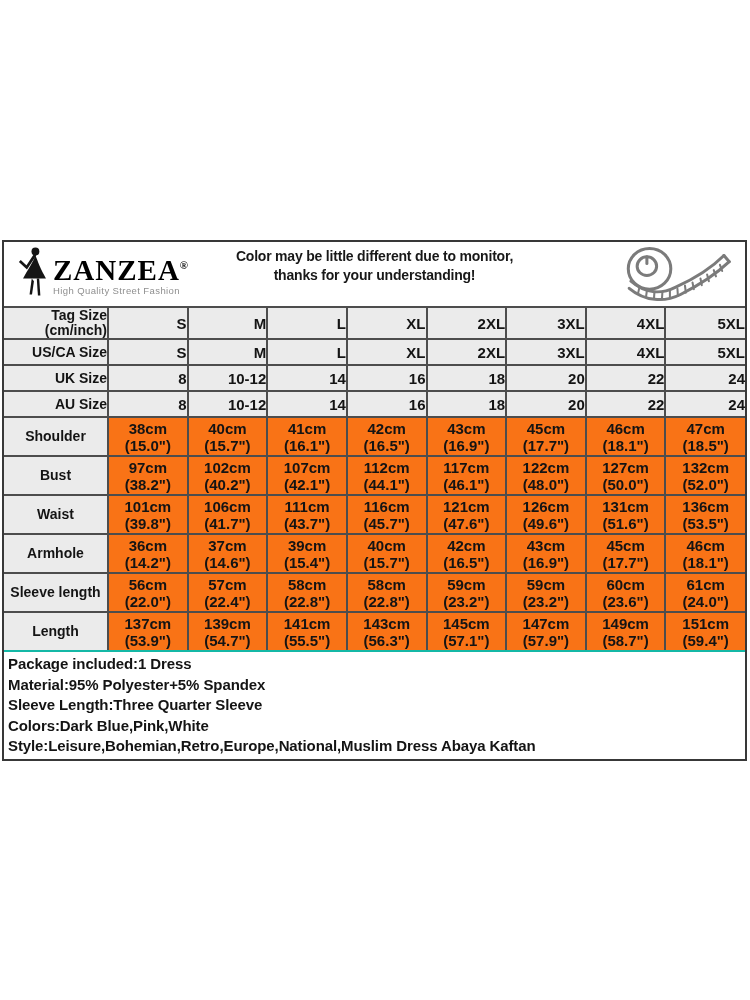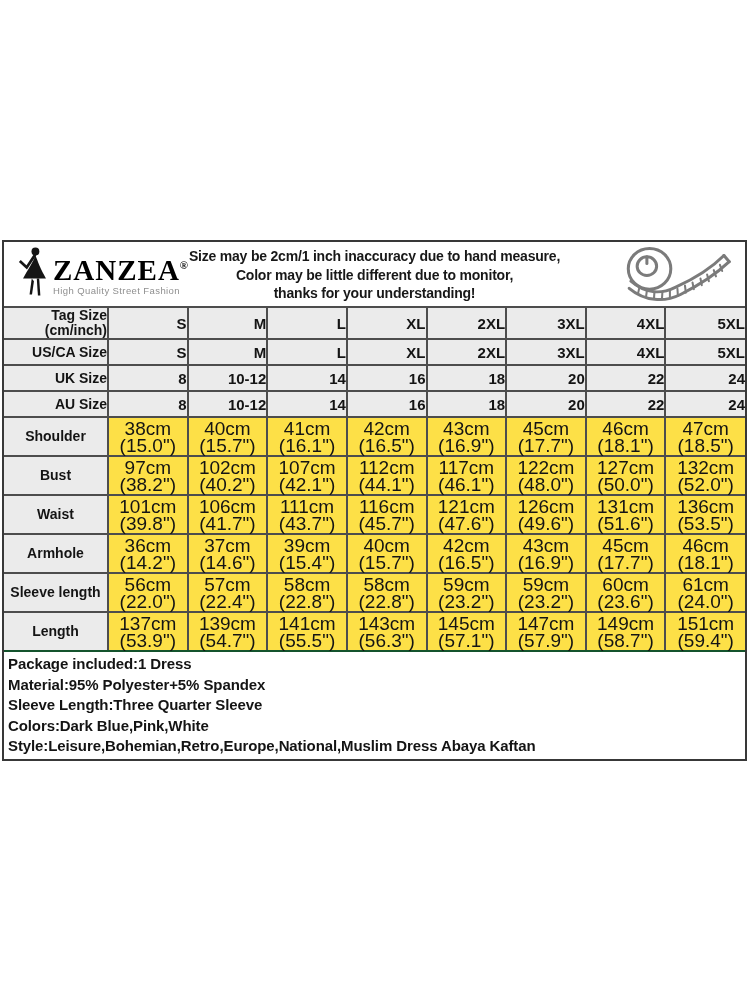--- a/index.html
+++ b/index.html
@@ -26,23 +26,23 @@
   .tape-wrap{position:absolute;right:8px;top:2px;}
   
   table.size-table{width:100%;border-collapse:collapse;border-style:hidden;table-layout:fixed;}
   col.label-col{width:104px;}
   .size-table th,.size-table td{border:2px solid #4d4d4d;text-align:center;vertical-align:middle;padding:0;}
   .size-table th{background:#ebebeb;font-weight:bold;font-size:14px;line-height:15px;}
   tr.row-size td{background:#ebebeb;font-weight:bold;font-size:15px;}
   tr.row-size > *{height:24px;text-align:right;}
   tr.row-tag > *{height:30px;}
   tr.row-measure > *{height:37px;}
-  tr.row-measure td{background:#fde047;font-weight:normal;font-size:19px;line-height:17px;}
+  tr.row-measure td{background:#f97316;font-weight:bold;font-size:15px;line-height:17px;}
   
-  .footer{border-top:2px solid #14532d;padding:2px 4px 2px 4px;}
+  .footer{border-top:2px solid #14b8a6;padding:2px 4px 2px 4px;}
   .foot-line{font-size:15px;font-weight:bold;line-height:20.5px;letter-spacing:-0.1px;white-space:nowrap;}
 </style>
 </head>
 <body>
 
 <div class="sheet">
 
   <div class="header">
     <div class="logo">
       <svg viewBox="0 0 36 58" width="33" height="54" aria-hidden="true">
@@ -52,21 +52,20 @@
         <path d="M15 35 l-2.4 17.5 l2.7 0 l2.1 -14.5 z" fill="#151515"></path>
         <path d="M20.5 35 l1.2 18.5 l2.7 0 l-1.3 -18.5 z" fill="#151515"></path>
       </svg>
       <div class="logo-text">
         <div class="brand-line"><span>ZANZEA</span><sup>®</sup></div>
         <div class="tagline">High Quality Street Fashion</div>
       </div>
     </div>
 
     <div class="disclaimer">
-      <div>Size may be 2cm/1 inch inaccuracy due to hand measure,</div>
       <div>Color may be little different due to monitor,</div>
       <div>thanks for your understanding!</div>
     </div>
 
     <div class="tape-wrap">
       <svg viewBox="0 0 128 70" width="120" height="62" aria-hidden="true">
         <g fill="none" stroke="#7b7b7b" stroke-width="3.4" stroke-linecap="round">
           <ellipse cx="33" cy="28" rx="24" ry="23"></ellipse>
           <ellipse cx="30" cy="25" rx="11" ry="10.5"></ellipse>
           <path d="M30 14.5 L30 22"></path>

